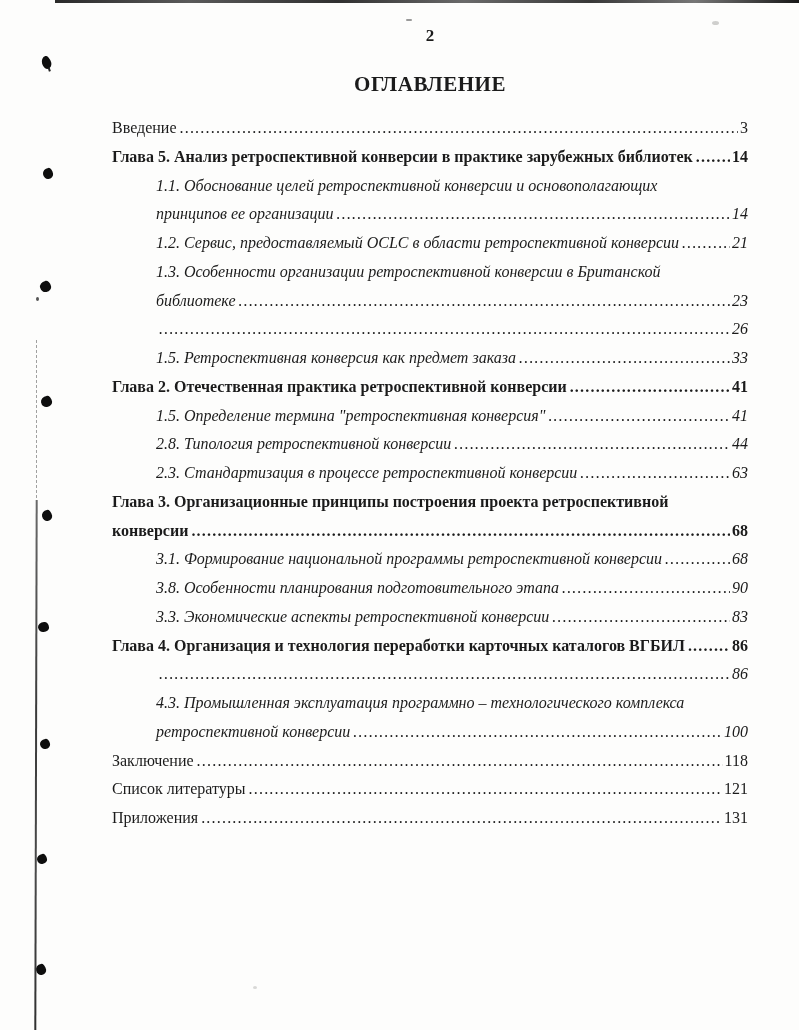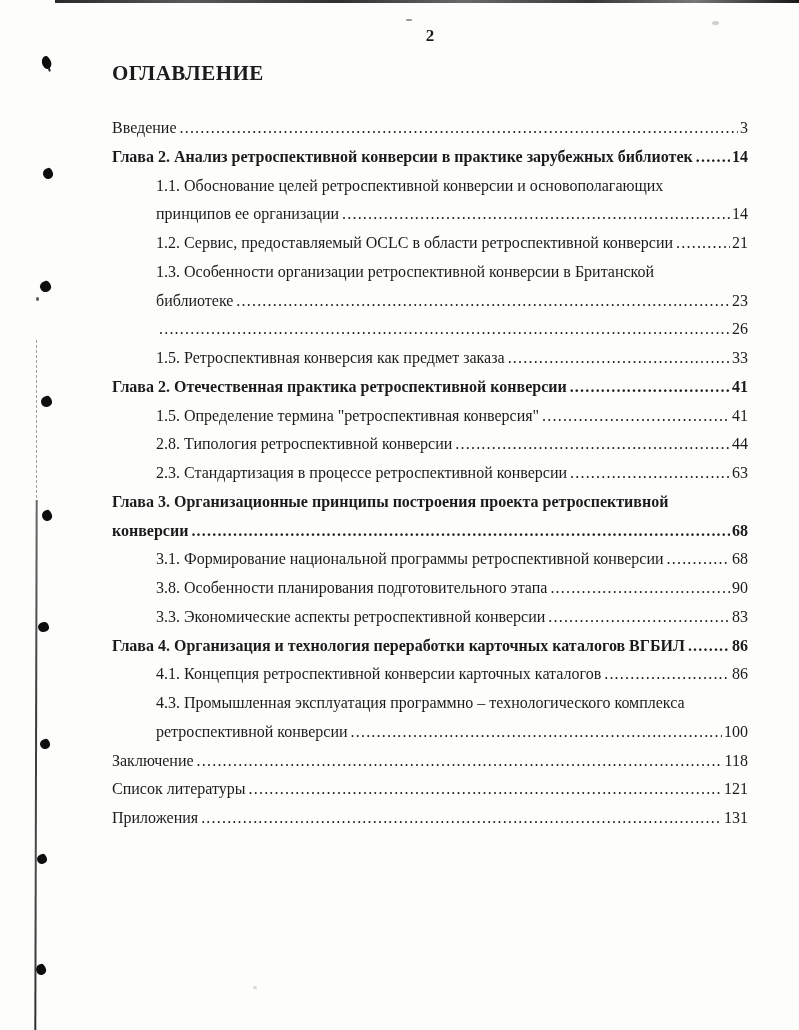--- a/index.html
+++ b/index.html
@@ -42,26 +42,26 @@
   .speck2{position:absolute;left:712px;top:21px;width:7px;height:4px;background:#cfcfcd;border-radius:50%;}
   .speck3{position:absolute;left:253px;top:986px;width:4px;height:3px;background:#d8d8d6;border-radius:50%;}
 
   
   .content{position:absolute;left:112px;top:0;width:636px;height:1030px;}
   .page-number{
     position:absolute;top:26px;left:0;right:0;text-align:center;
     font-size:17px;font-weight:bold;
   }
   .doc-title{
-    position:absolute;top:61px;left:0;right:0;margin:0;
+    position:absolute;top:61px;left:0;right:0;margin:11px;text-align:center;
     font-size:21px;font-weight:bold;letter-spacing:.5px;
   }
   .toc{position:absolute;top:114px;left:0;right:0;font-size:16px;}
   .toc-row{display:flex;align-items:flex-end;height:28.75px;line-height:28.75px;white-space:nowrap;}
-  .toc-row.lvl1{padding-left:44px;}
+  .toc-row.lvl1{padding-left:44px;font-style:italic;}
   .toc-row.bold{font-weight:bold;}
   .label{flex:0 0 auto;}
   .leader{
     flex:1 1 auto;overflow:hidden;white-space:nowrap;
     margin:0 2px 0 3px;letter-spacing:1.2px;color:#1b1b1b;
   }
   .leader::after{
     content:"......................................................................................................................................................................................................";
   }
   .pg{flex:0 0 auto;text-align:right;}
@@ -91,21 +91,21 @@
   <div class="content">
     <div class="page-number">2</div>
     <h1 class="doc-title">ОГЛАВЛЕНИЕ</h1>
     <div class="toc" id="toc">
         <div class="toc-row">
           <span class="label">Введение</span>
           <span class="leader"></span>
           <span class="pg">3</span>
         </div>
         <div class="toc-row bold">
-          <span class="label">Глава 2. Анализ ретроспективной конверсии в практике зарубежных библиотек</span>
+          <span class="label">Глава 5. Анализ ретроспективной конверсии в практике зарубежных библиотек</span>
           <span class="leader"></span>
           <span class="pg">14</span>
         </div>
         <div class="toc-row lvl1">
           <span class="label">1.1. Обоснование целей ретроспективной конверсии и основополагающих</span>
         </div>
         <div class="toc-row lvl1">
           <span class="label">принципов ее организации</span>
           <span class="leader"></span>
           <span class="pg">14</span>
@@ -174,21 +174,20 @@
           <span class="label">3.3. Экономические аспекты ретроспективной конверсии</span>
           <span class="leader"></span>
           <span class="pg">83</span>
         </div>
         <div class="toc-row bold">
           <span class="label">Глава 4. Организация и технология переработки карточных каталогов ВГБИЛ</span>
           <span class="leader"></span>
           <span class="pg">86</span>
         </div>
         <div class="toc-row lvl1">
-          <span class="label">4.1. Концепция ретроспективной конверсии карточных каталогов</span>
           <span class="leader"></span>
           <span class="pg">86</span>
         </div>
         <div class="toc-row lvl1">
           <span class="label">4.3. Промышленная эксплуатация программно – технологического комплекса</span>
         </div>
         <div class="toc-row lvl1">
           <span class="label">ретроспективной конверсии</span>
           <span class="leader"></span>
           <span class="pg">100</span>

